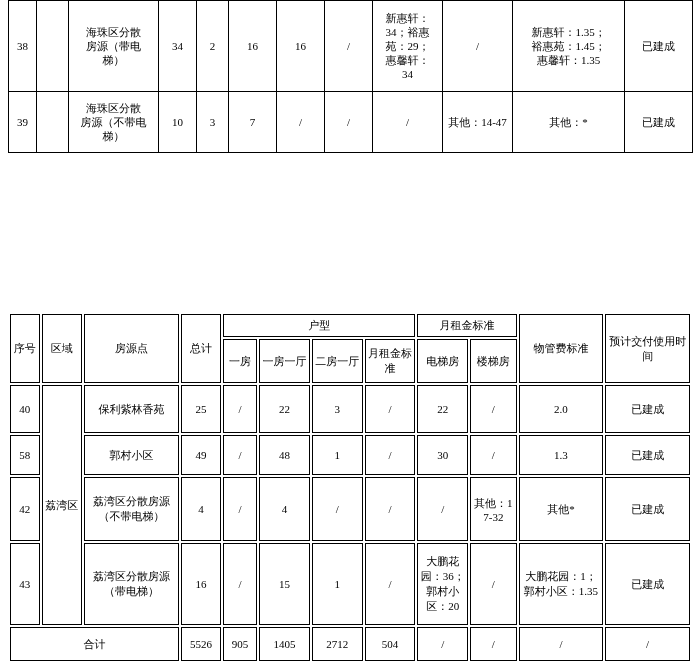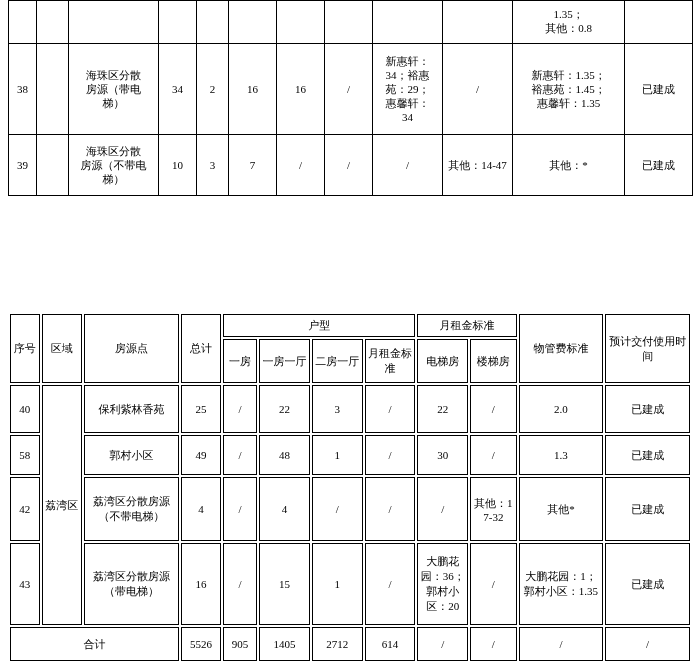--- a/index.html
+++ b/index.html
@@ -85,35 +85,20 @@
       <col style="width:48px">
       <col style="width:48px">
       <col style="width:48px">
       <col style="width:70px">
       <col style="width:70px">
       <col style="width:112px">
       <col style="width:68px">
     </colgroup>
     <tbody>
 
-      <tr>
-        <td></td>
-        <td></td>
-        <td></td>
-        <td></td>
-        <td></td>
-        <td></td>
-        <td></td>
-        <td></td>
-        <td></td>
-        <td></td>
-        <td class="narrow-txt" style="white-space:pre-line;height:36px">1.35；
-其他：0.8</td>
-        <td></td>
-      </tr>
 
 
       <tr>
         <td>38</td>
         <td></td>
         <td style="white-space:pre-line;height:84px">海珠区分散
 房源（带电
 梯）</td>
         <td>34</td>
         <td>2</td>
@@ -244,21 +229,21 @@
         <td>大鹏花园：1；郭村小区：1.35</td>
         <td>已建成</td>
       </tr>
 
       <tr>
         <td colspan="3" style="height:26px">合计</td>
         <td>5526</td>
         <td>905</td>
         <td>1405</td>
         <td>2712</td>
-        <td>614</td>
+        <td>504</td>
         <td class="slash">/</td>
         <td class="slash">/</td>
         <td class="slash">/</td>
         <td class="slash">/</td>
       </tr>
     </tbody>
   </table>
 
 </div>
 

